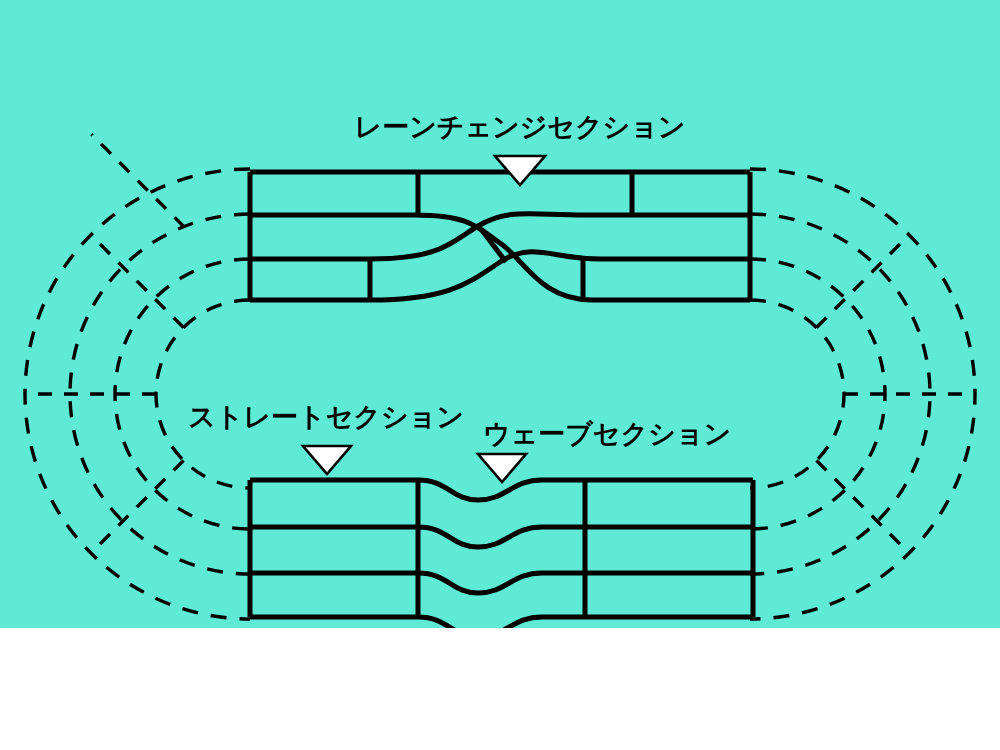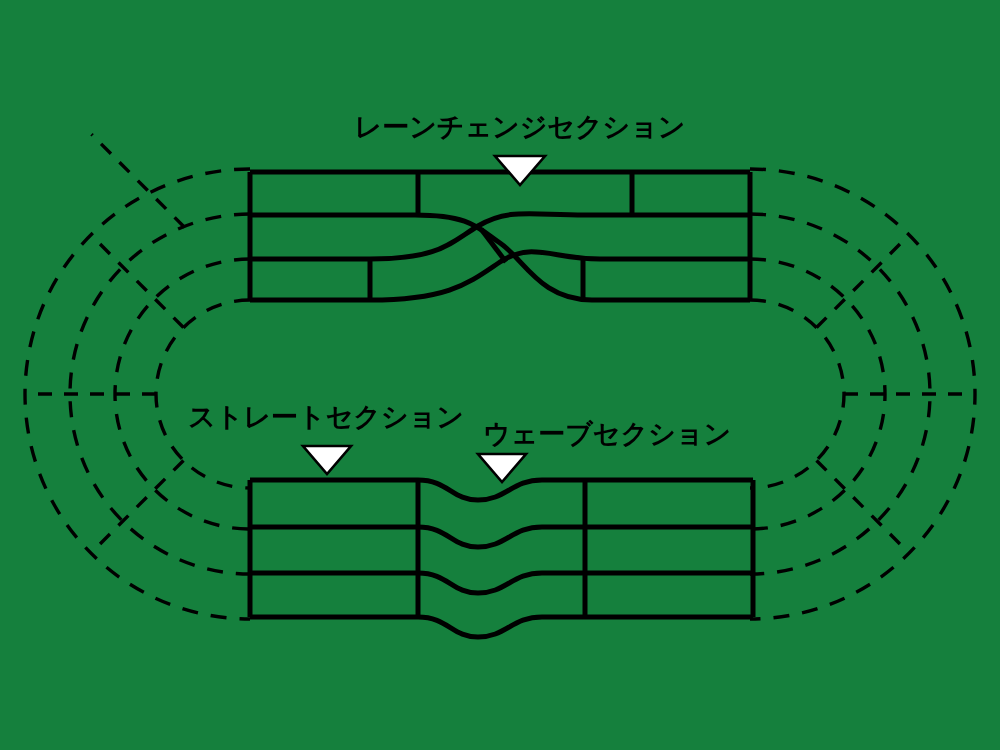--- a/index.html
+++ b/index.html
@@ -6,22 +6,22 @@
     margin: 0;
     padding: 0;
     background: #ffffff;
   }
   body {
     font-family: "Liberation Sans", sans-serif;
   }
   #diagram-root {
     position: relative;
     width: 1000px;
-    height: 750px;
-    background: #15803d;
+    height: 628px;
+    background: #5eead4;
     overflow: hidden;
   }
   #track-svg {
     position: absolute;
     top: 0;
     left: 0;
     width: 1000px;
     height: 750px;
     display: block;
   }

